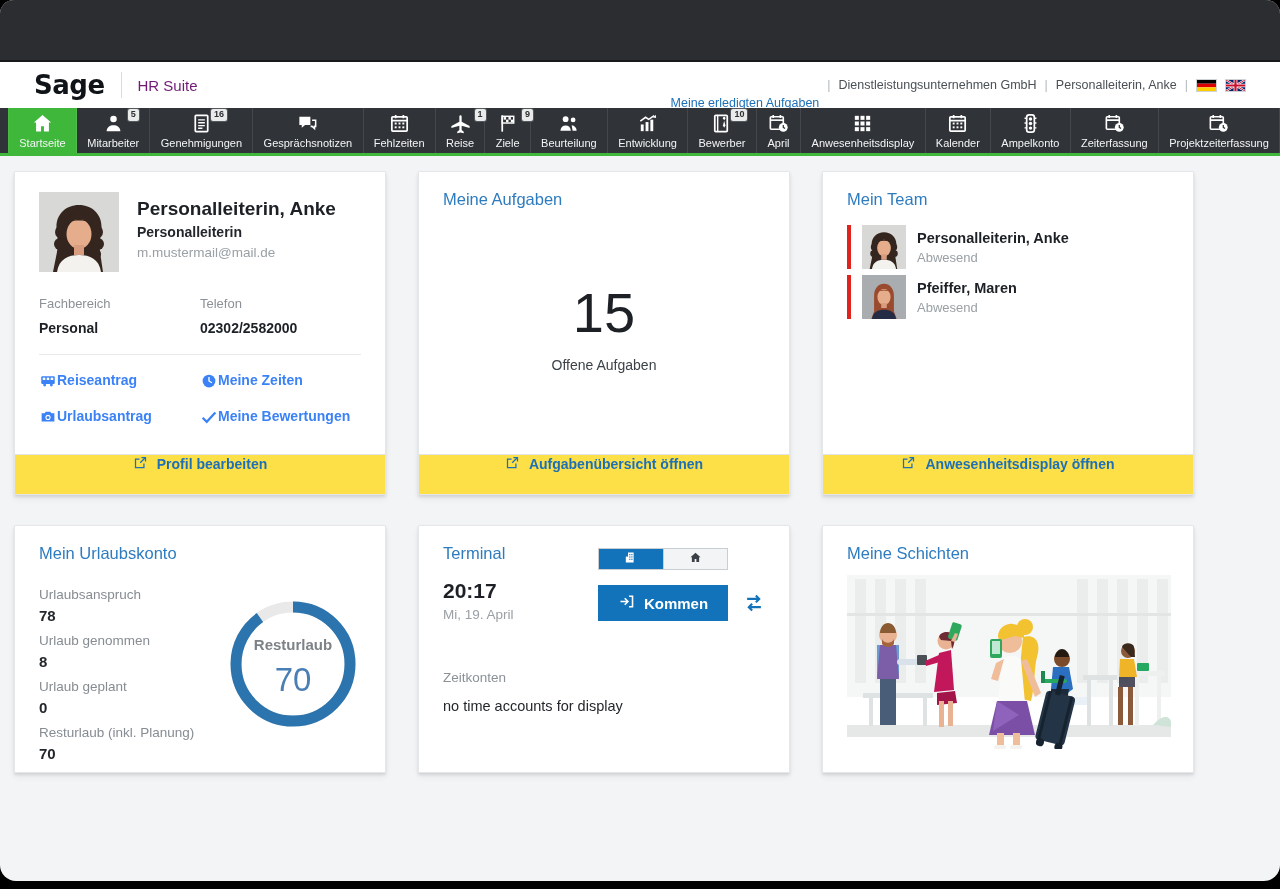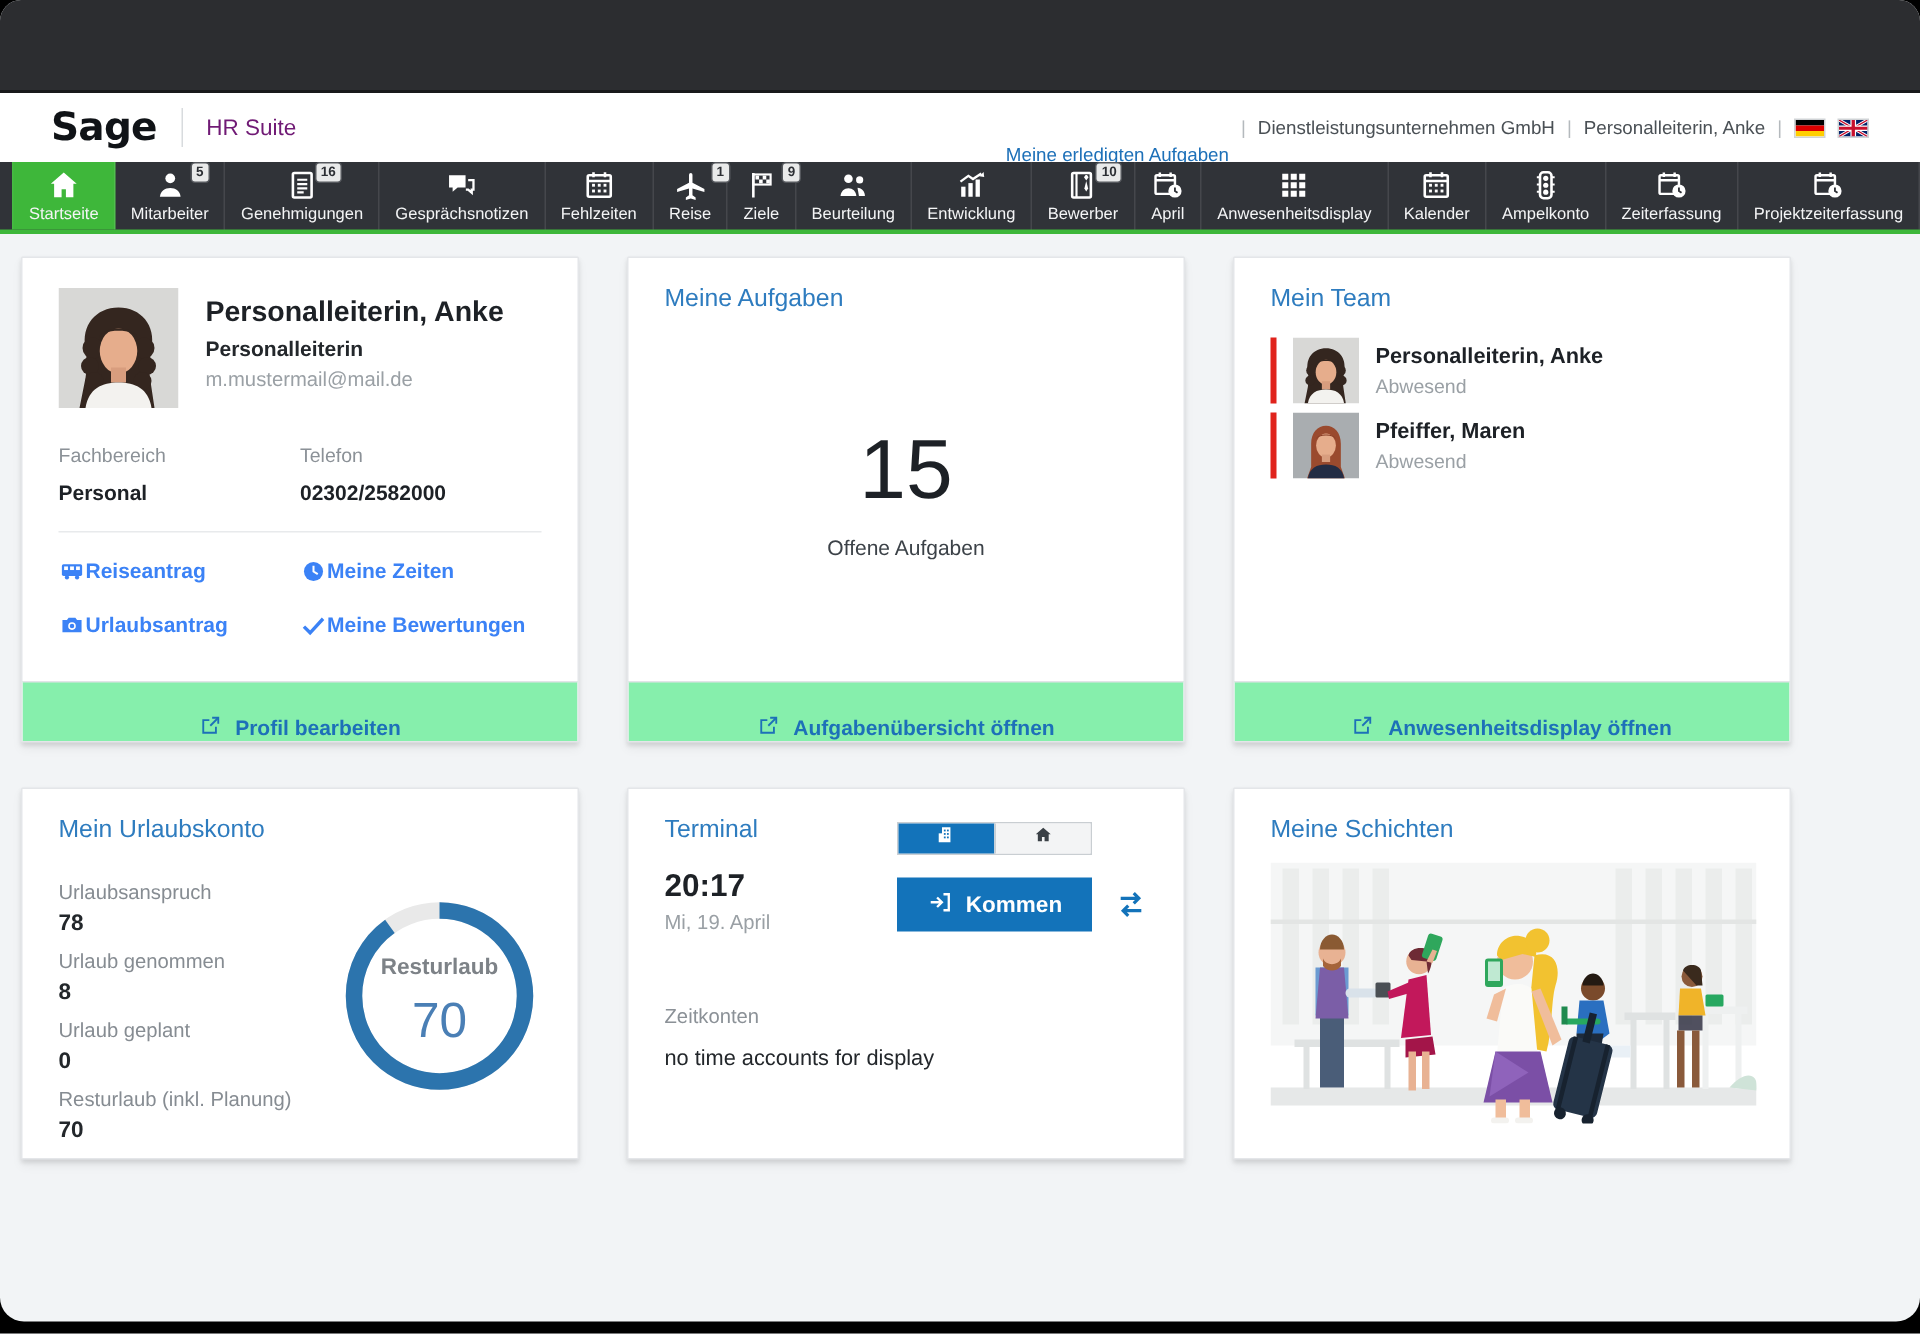--- a/index.html
+++ b/index.html
@@ -36,22 +36,22 @@
            box-shadow:0 0 0 1px #55585d; }
 
   
   .main { flex:1; padding:15px 14px; display:grid; grid-template-columns:repeat(3,372px);
           grid-template-rows:324px 248px; column-gap:32px; row-gap:30px; align-content:start; }
   .card { background:#fff; border:1px solid #e4e6e9; border-radius:1px;
           box-shadow:0 2px 3px rgba(0,0,0,.10), 0 4px 7px rgba(0,0,0,.05);
           display:flex; flex-direction:column; overflow:hidden; }
   .card-body { flex:1; padding:18px 24px 14px; position:relative; overflow:hidden; }
   .card-title { color:#2e7cbf; font-size:16.5px; font-weight:400; }
-  .card-footer { height:40px; background:#86efac; border-top:1px solid #e2e4e7;
-                 display:flex; align-items:flex-end; justify-content:center; flex:0 0 auto; cursor:pointer; }
+  .card-footer { height:40px; background:#fde047; border-top:1px solid #e2e4e7;
+                 display:flex; align-items:flex-start; justify-content:center; flex:0 0 auto; cursor:pointer; }
   .footer-link { color:#1d70b8; font-weight:700; font-size:14px; display:flex; align-items:center; gap:9px; }
   .footer-link svg { width:15px; height:15px; }
 
   
   .profile-top { display:flex; gap:18px; margin-top:2px; }
   .avatar-lg { width:80px; height:80px; flex:0 0 auto; }
   .p-name { font-size:19px; font-weight:700; color:#1d2126; margin-top:6px; }
   .p-role { font-size:14px; font-weight:700; color:#23272b; margin-top:4px; }
   .p-email { font-size:13.5px; color:#9aa0a5; margin-top:5px; }
   .p-details { display:grid; grid-template-columns:1fr 1fr; margin-top:24px; }

